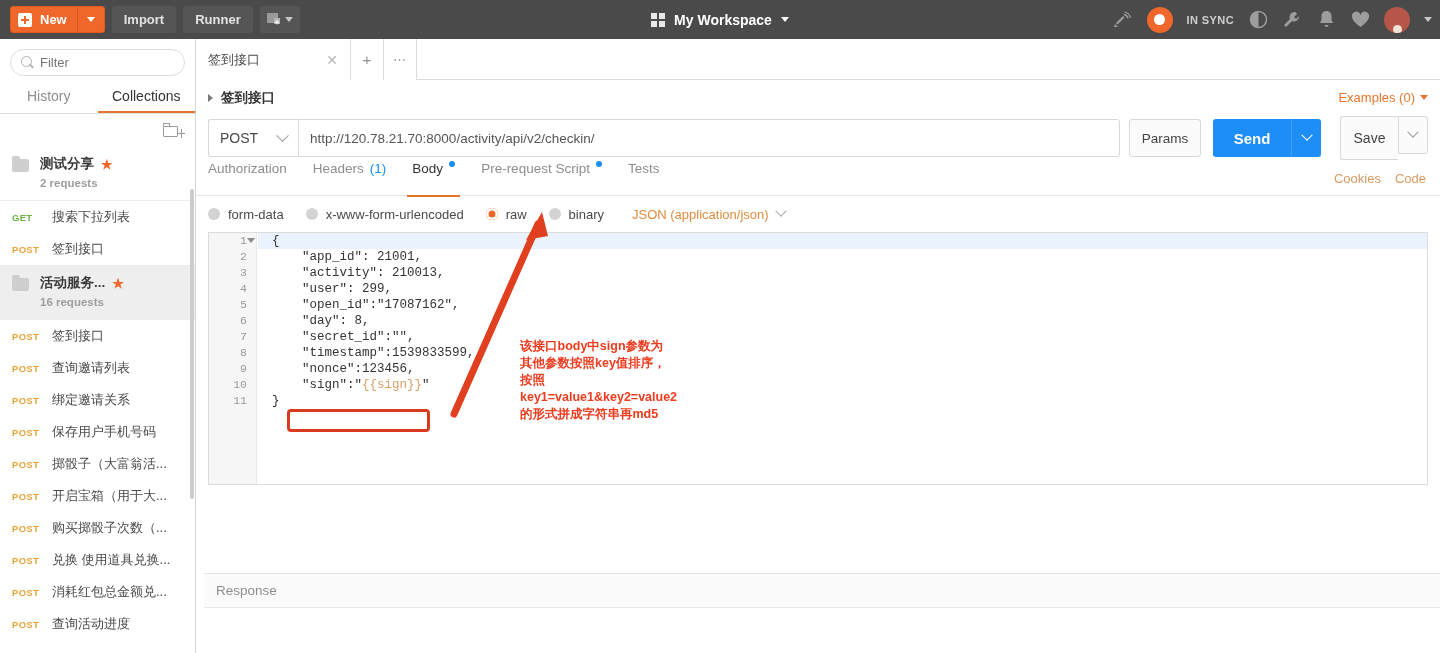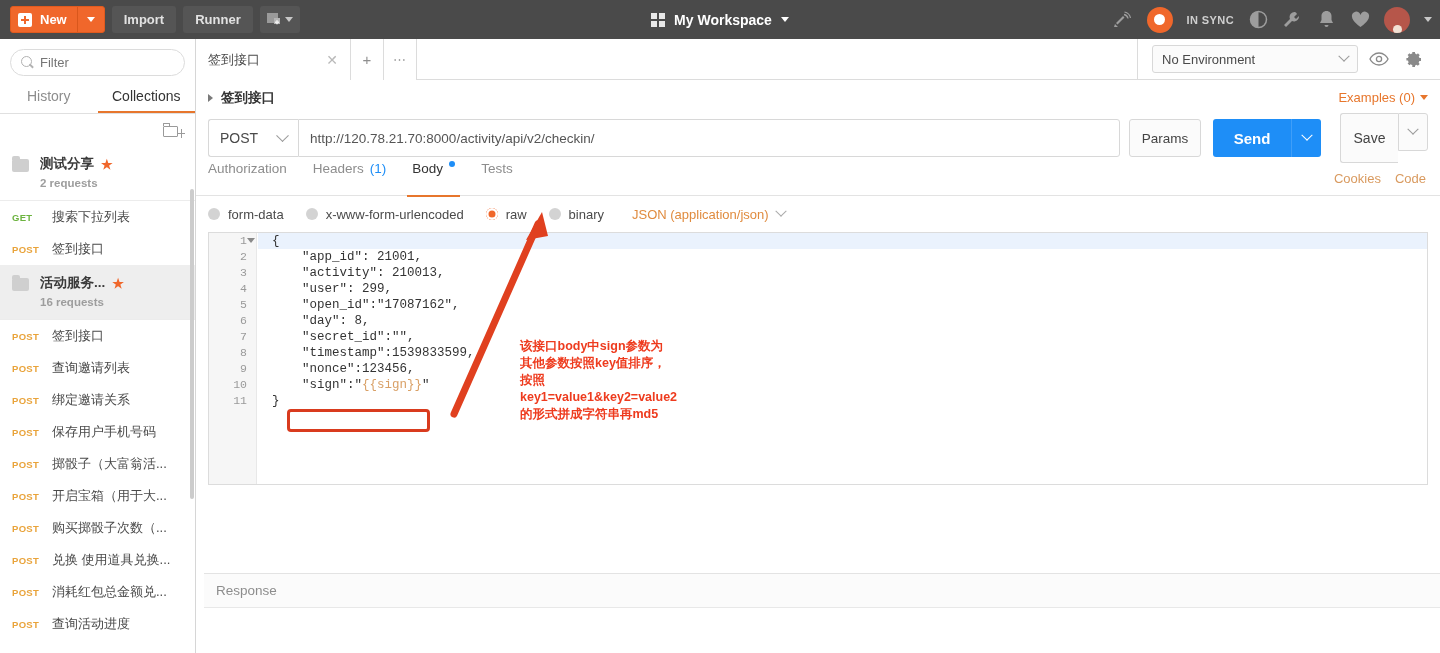--- a/index.html
+++ b/index.html
@@ -240,21 +240,21 @@
     height: 38px; width: 78px; background: #1e8ef7; color: #fff;
     font-size: 15px; font-weight: bold; border-radius: 3px 0 0 3px;
     display: flex; align-items: center; justify-content: center; cursor: pointer;
   }
   .send-caret {
     height: 38px; width: 30px; background: #1e8ef7; border-left: 1px solid #3f9ef8;
     border-radius: 0 3px 3px 0; display:flex;align-items:center;justify-content:center; cursor:pointer;
   }
   .save-group { display: flex; margin-left: 10px; }
   .save-btn {
-    height: 50px; width: 58px; border: 1px solid #d8d8d8; border-right: none;
+    height: 44px; width: 58px; border: 1px solid #d8d8d8; border-right: none;
     border-radius: 3px 0 0 3px; background: #fbfbfb;
     display: flex; align-items: center; justify-content: center;
     font-size: 14px; color: #444; cursor: pointer;
   }
   .save-caret {
     height: 38px; width: 30px; border: 1px solid #d8d8d8; border-radius: 0 3px 3px 0;
     background: #fbfbfb; display:flex;align-items:center;justify-content:center;cursor:pointer;
   }
 
   .req-tabs {
@@ -501,38 +501,20 @@
 
     <div class="tabstrip">
       <div class="rtab">
         <span>签到接口</span>
         <span class="tclose">✕</span>
       </div>
       <div class="tab-btn">+</div>
       <div class="tab-btn" style="font-size:13px;letter-spacing:1px">⋯</div>
       <div class="tabstrip-fill"></div>
 
-      <div class="env-area">
-        <div class="env-select">
-          <span>No Environment</span>
-          <span class="chev" style="width:8px;height:8px"></span>
-        </div>
-        <span class="eye-btn">
-          <svg width="20" height="14" viewBox="0 0 20 14">
-              <path d="M10 1C5 1 1.7 5.2 1 7c.7 1.8 4 6 9 6s8.3-4.2 9-6c-.7-1.8-4-6-9-6z" fill="none" stroke="#8a8a8a" stroke-width="1.3"></path>
-              <circle cx="10" cy="7" r="2.6" fill="none" stroke="#8a8a8a" stroke-width="1.3"></circle>
-            </svg>
-        </span>
-        <span class="gear-btn">
-          <svg width="19" height="19" viewBox="0 0 19 19">
-              <path d="M9.5 6.2a3.3 3.3 0 100 6.6 3.3 3.3 0 000-6.6zm0 5a1.7 1.7 0 110-3.4 1.7 1.7 0 010 3.4z" fill="#8a8a8a"></path>
-              <path d="M17 8h-1.6a6.2 6.2 0 00-.7-1.7l1.1-1.1-1.9-1.9-1.1 1.1A6.2 6.2 0 0011 3.6V2H8.3v1.6a6.2 6.2 0 00-1.7.7L5.5 3.2 3.6 5.1l1.1 1.1a6.2 6.2 0 00-.7 1.7H2.4v2.7H4a6.2 6.2 0 00.7 1.7l-1.1 1.1 1.9 1.9 1.1-1.1a6.2 6.2 0 001.7.7V17H11v-1.6a6.2 6.2 0 001.7-.7l1.1 1.1 1.9-1.9-1.1-1.1a6.2 6.2 0 00.7-1.7H17z" fill="#8a8a8a"></path>
-            </svg>
-        </span>
-      </div>
     </div>
 
     <div class="breadcrumb-row">
       <div class="bc-left">
         <span class="bc-arrow"></span>
         <span class="bc-title">签到接口</span>
       </div>
       <div class="examples">
         <span>Examples (0)</span>
         <span class="caret-or"></span>
@@ -564,20 +546,24 @@
 
     <div class="rq-tab">
           <span>Authorization</span>
         </div>
         <div class="rq-tab">
           <span>Headers</span>
           <span class="hdr-count">(1)</span>
         </div>
         <div class="rq-tab active">
           <span>Body</span>
+          <span class="blue-dot"></span>
+        </div>
+        <div class="rq-tab">
+          <span>Pre-request Script</span>
           <span class="blue-dot"></span>
         </div>
         <div class="rq-tab">
           <span>Tests</span>
         </div>
         <div class="cc-links">
         <span>Cookies</span>
         <span>Code</span>
       </div>
       </div>

